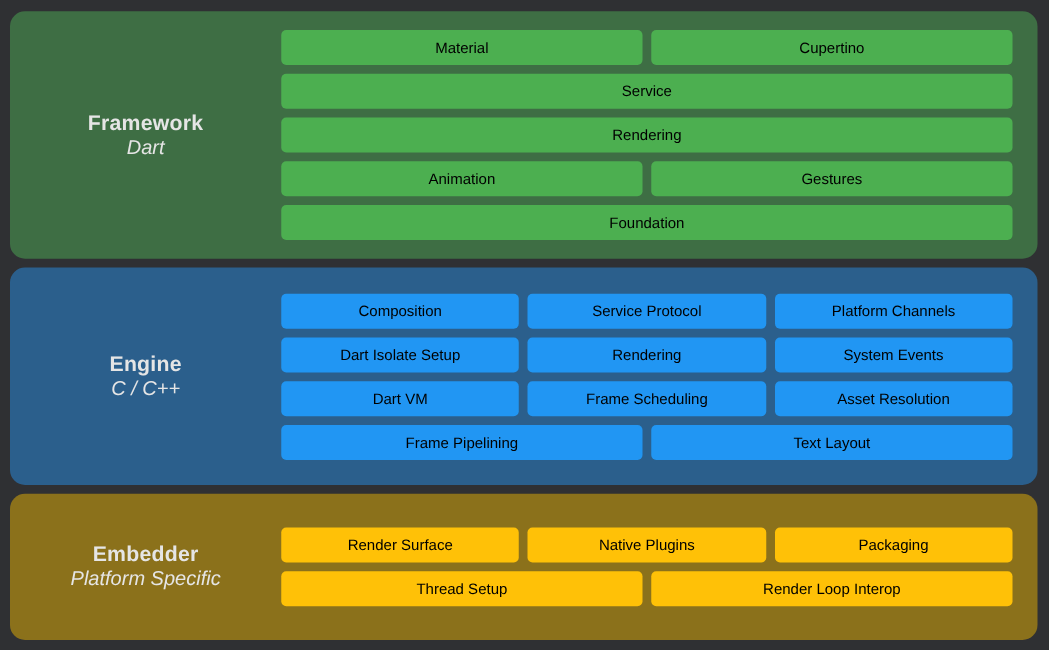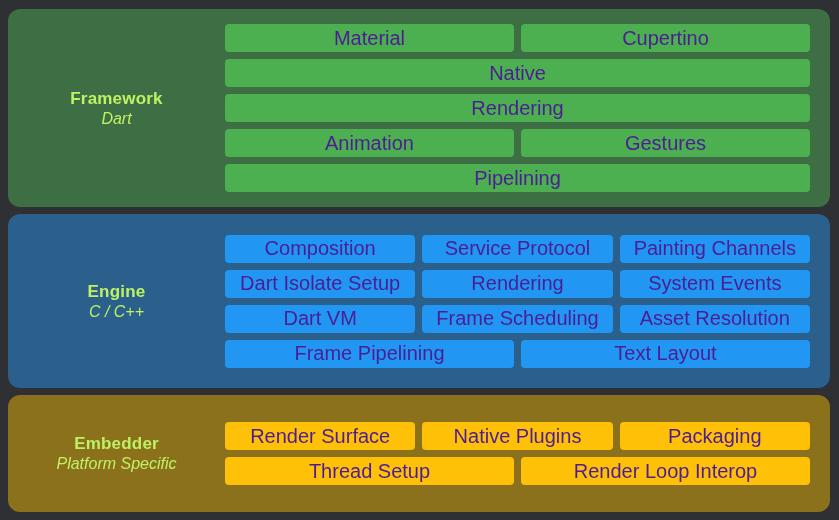--- a/index.html
+++ b/index.html
@@ -29,21 +29,21 @@
   .layer-engine    { height: 179px; background: #2B5F8C; }
   .layer-embedder  { height: 120px; background: #8B711B; }
 
   .layer-label {
     width: 217px;
     flex: 0 0 217px;
     display: flex;
     flex-direction: column;
     align-items: center;
     justify-content: center;
-    color: #bef264;
+    color: #e5e5e5;
     text-align: center;
   }
   .layer-title {
     font-size: 17px;
     font-weight: 700;
     line-height: 21px;
     letter-spacing: 0.2px;
   }
   .layer-subtitle {
     font-size: 16px;
@@ -63,22 +63,22 @@
     display: flex;
     gap: 7px;
   }
   .chip {
     flex: 1 1 0;
     height: 28px;
     border-radius: 4px;
     display: flex;
     align-items: center;
     justify-content: center;
-    color: #4c1d95;
-    font-size: 20px;
+    color: #000000;
+    font-size: 12px;
     white-space: nowrap;
   }
   .layer-framework .chip { background: #4CAF50; }
   .layer-engine    .chip { background: #2196F3; }
   .layer-embedder  .chip { background: #FFC107; }
 </style>
 </head>
 <body>
 
 <div class="diagram">
@@ -87,45 +87,45 @@
     <div class="layer-label">
       <div class="layer-title">Framework</div>
       <div class="layer-subtitle">Dart</div>
     </div>
     <div class="chips">
       <div class="chip-row">
         <div class="chip">Material</div>
         <div class="chip">Cupertino</div>
       </div>
       <div class="chip-row">
-        <div class="chip">Native</div>
+        <div class="chip">Service</div>
       </div>
       <div class="chip-row">
         <div class="chip">Rendering</div>
       </div>
       <div class="chip-row">
         <div class="chip">Animation</div>
         <div class="chip">Gestures</div>
       </div>
       <div class="chip-row">
-        <div class="chip">Pipelining</div>
+        <div class="chip">Foundation</div>
       </div>
     </div>
   </section>
 
   <section class="layer layer-engine">
     <div class="layer-label">
       <div class="layer-title">Engine</div>
       <div class="layer-subtitle">C / C++</div>
     </div>
     <div class="chips">
       <div class="chip-row">
         <div class="chip">Composition</div>
         <div class="chip">Service Protocol</div>
-        <div class="chip">Painting Channels</div>
+        <div class="chip">Platform Channels</div>
       </div>
       <div class="chip-row">
         <div class="chip">Dart Isolate Setup</div>
         <div class="chip">Rendering</div>
         <div class="chip">System Events</div>
       </div>
       <div class="chip-row">
         <div class="chip">Dart VM</div>
         <div class="chip">Frame Scheduling</div>
         <div class="chip">Asset Resolution</div>

